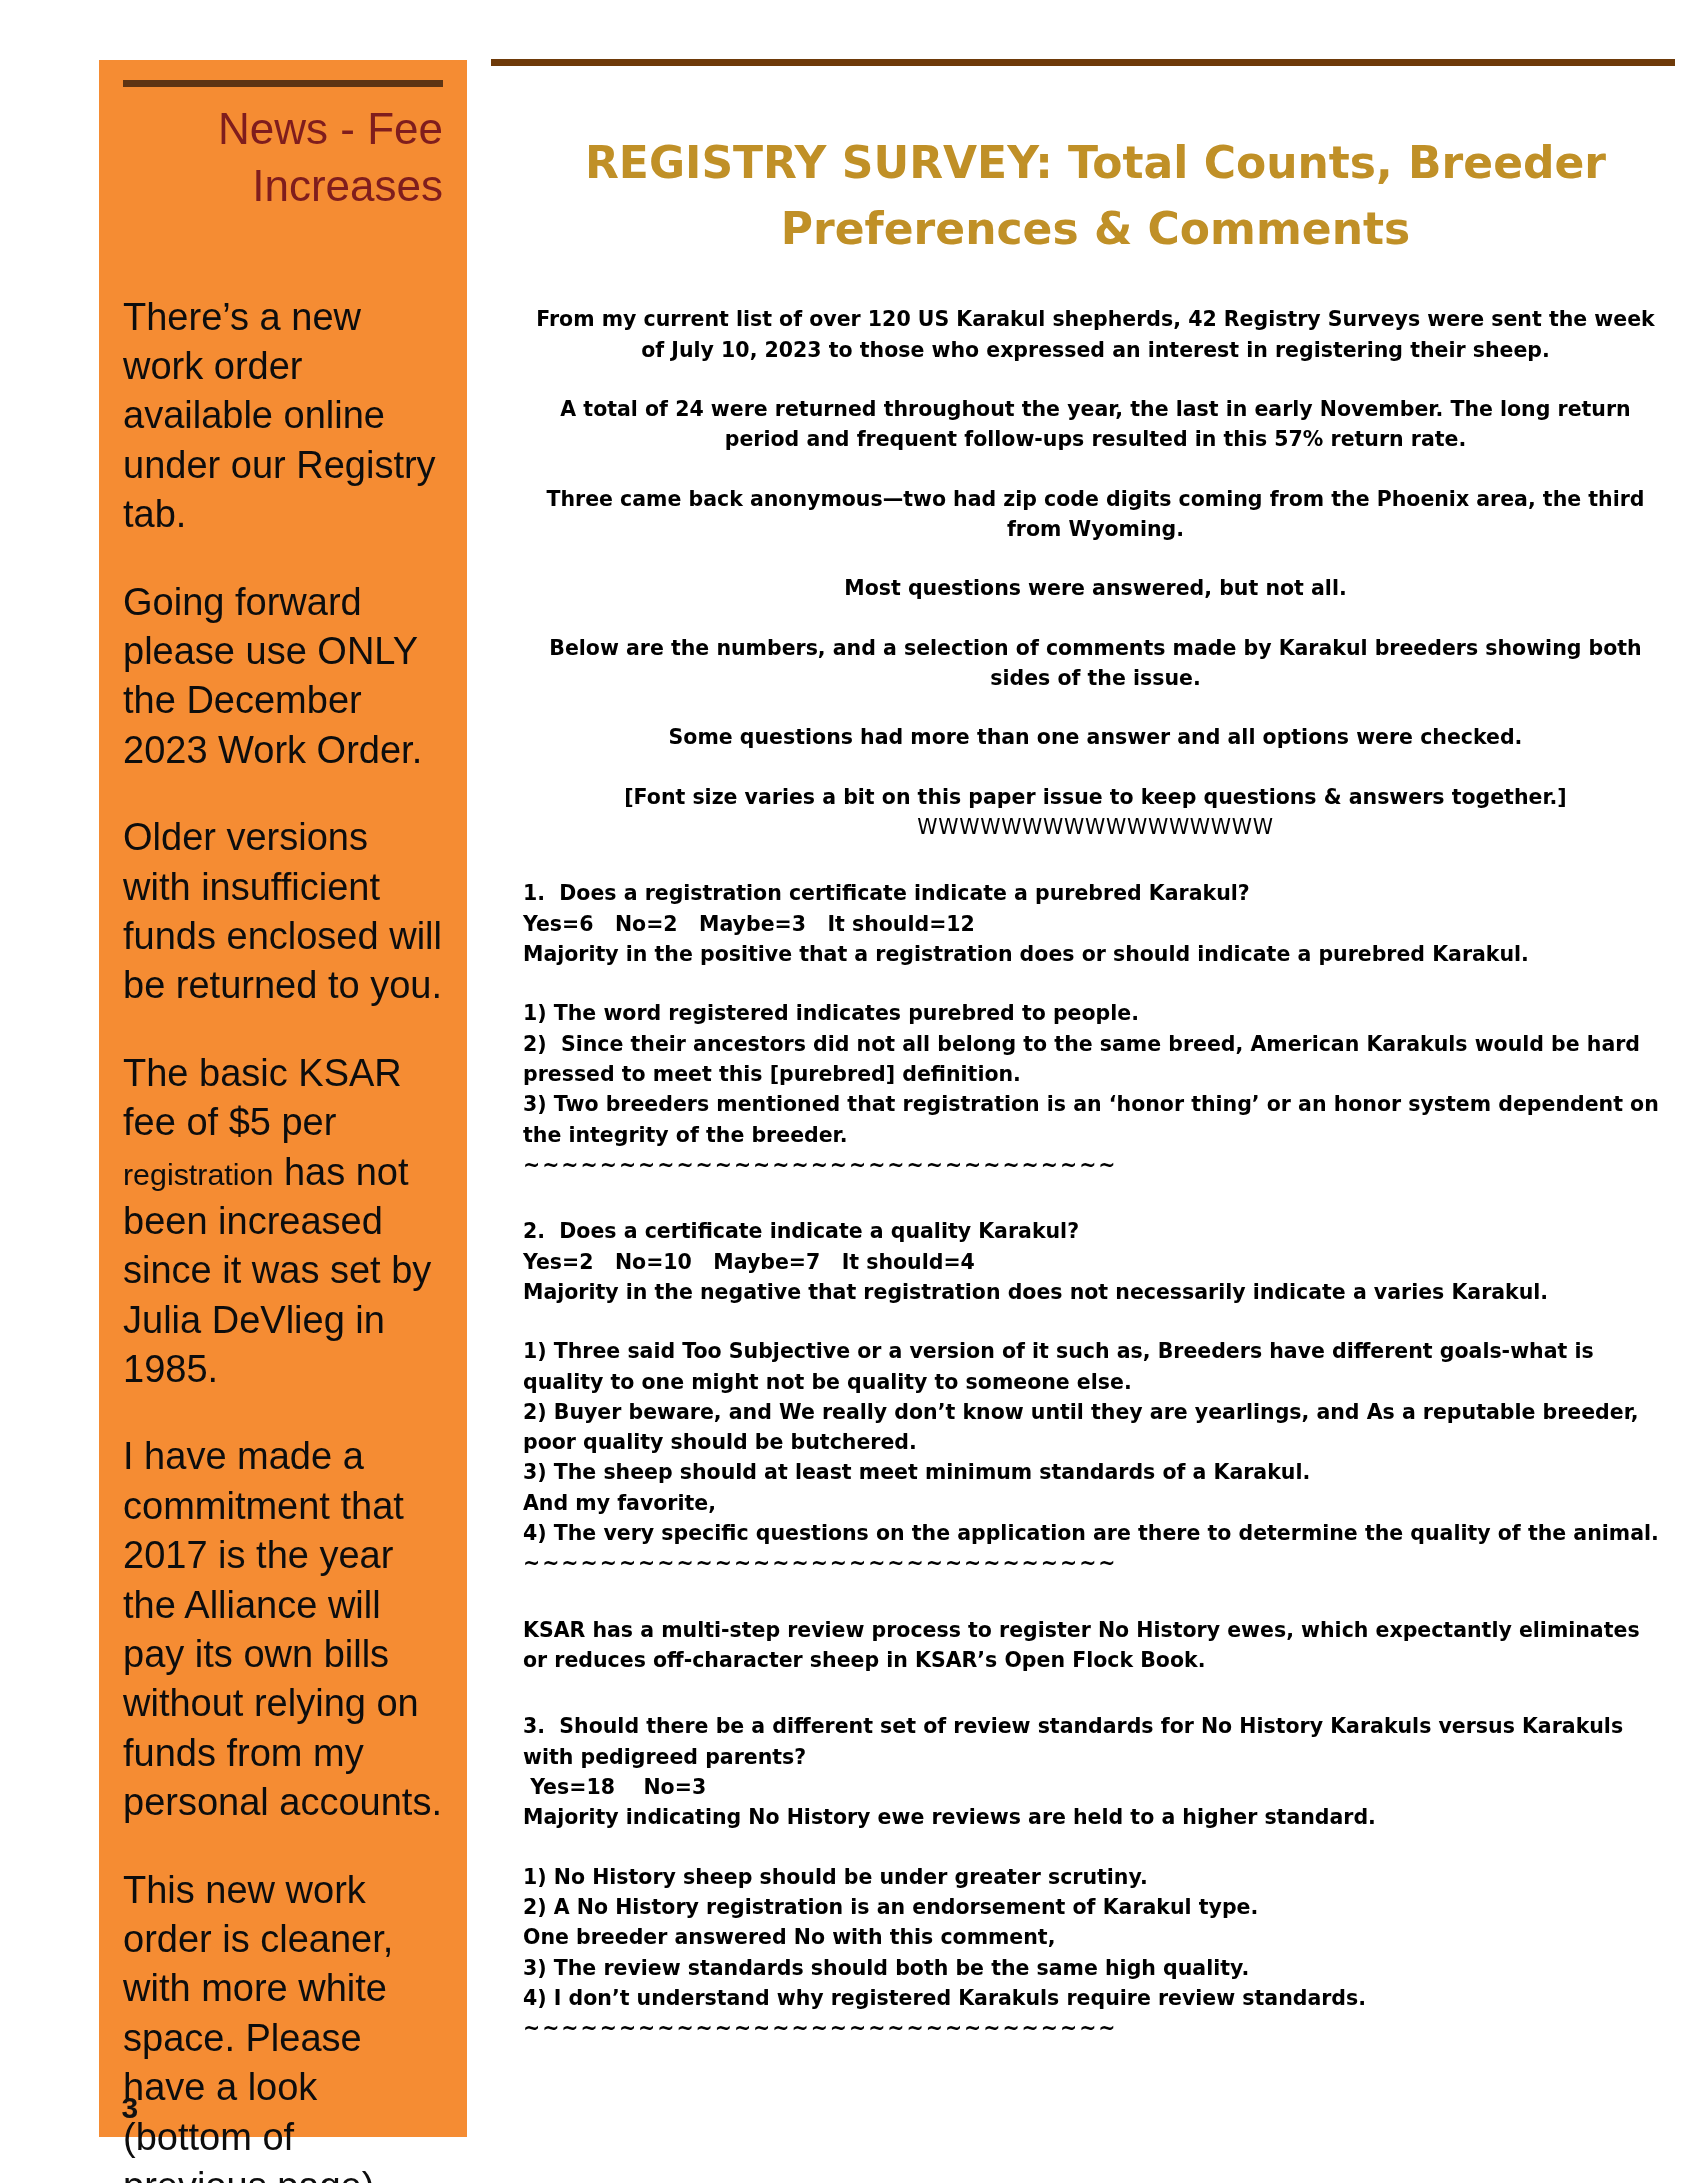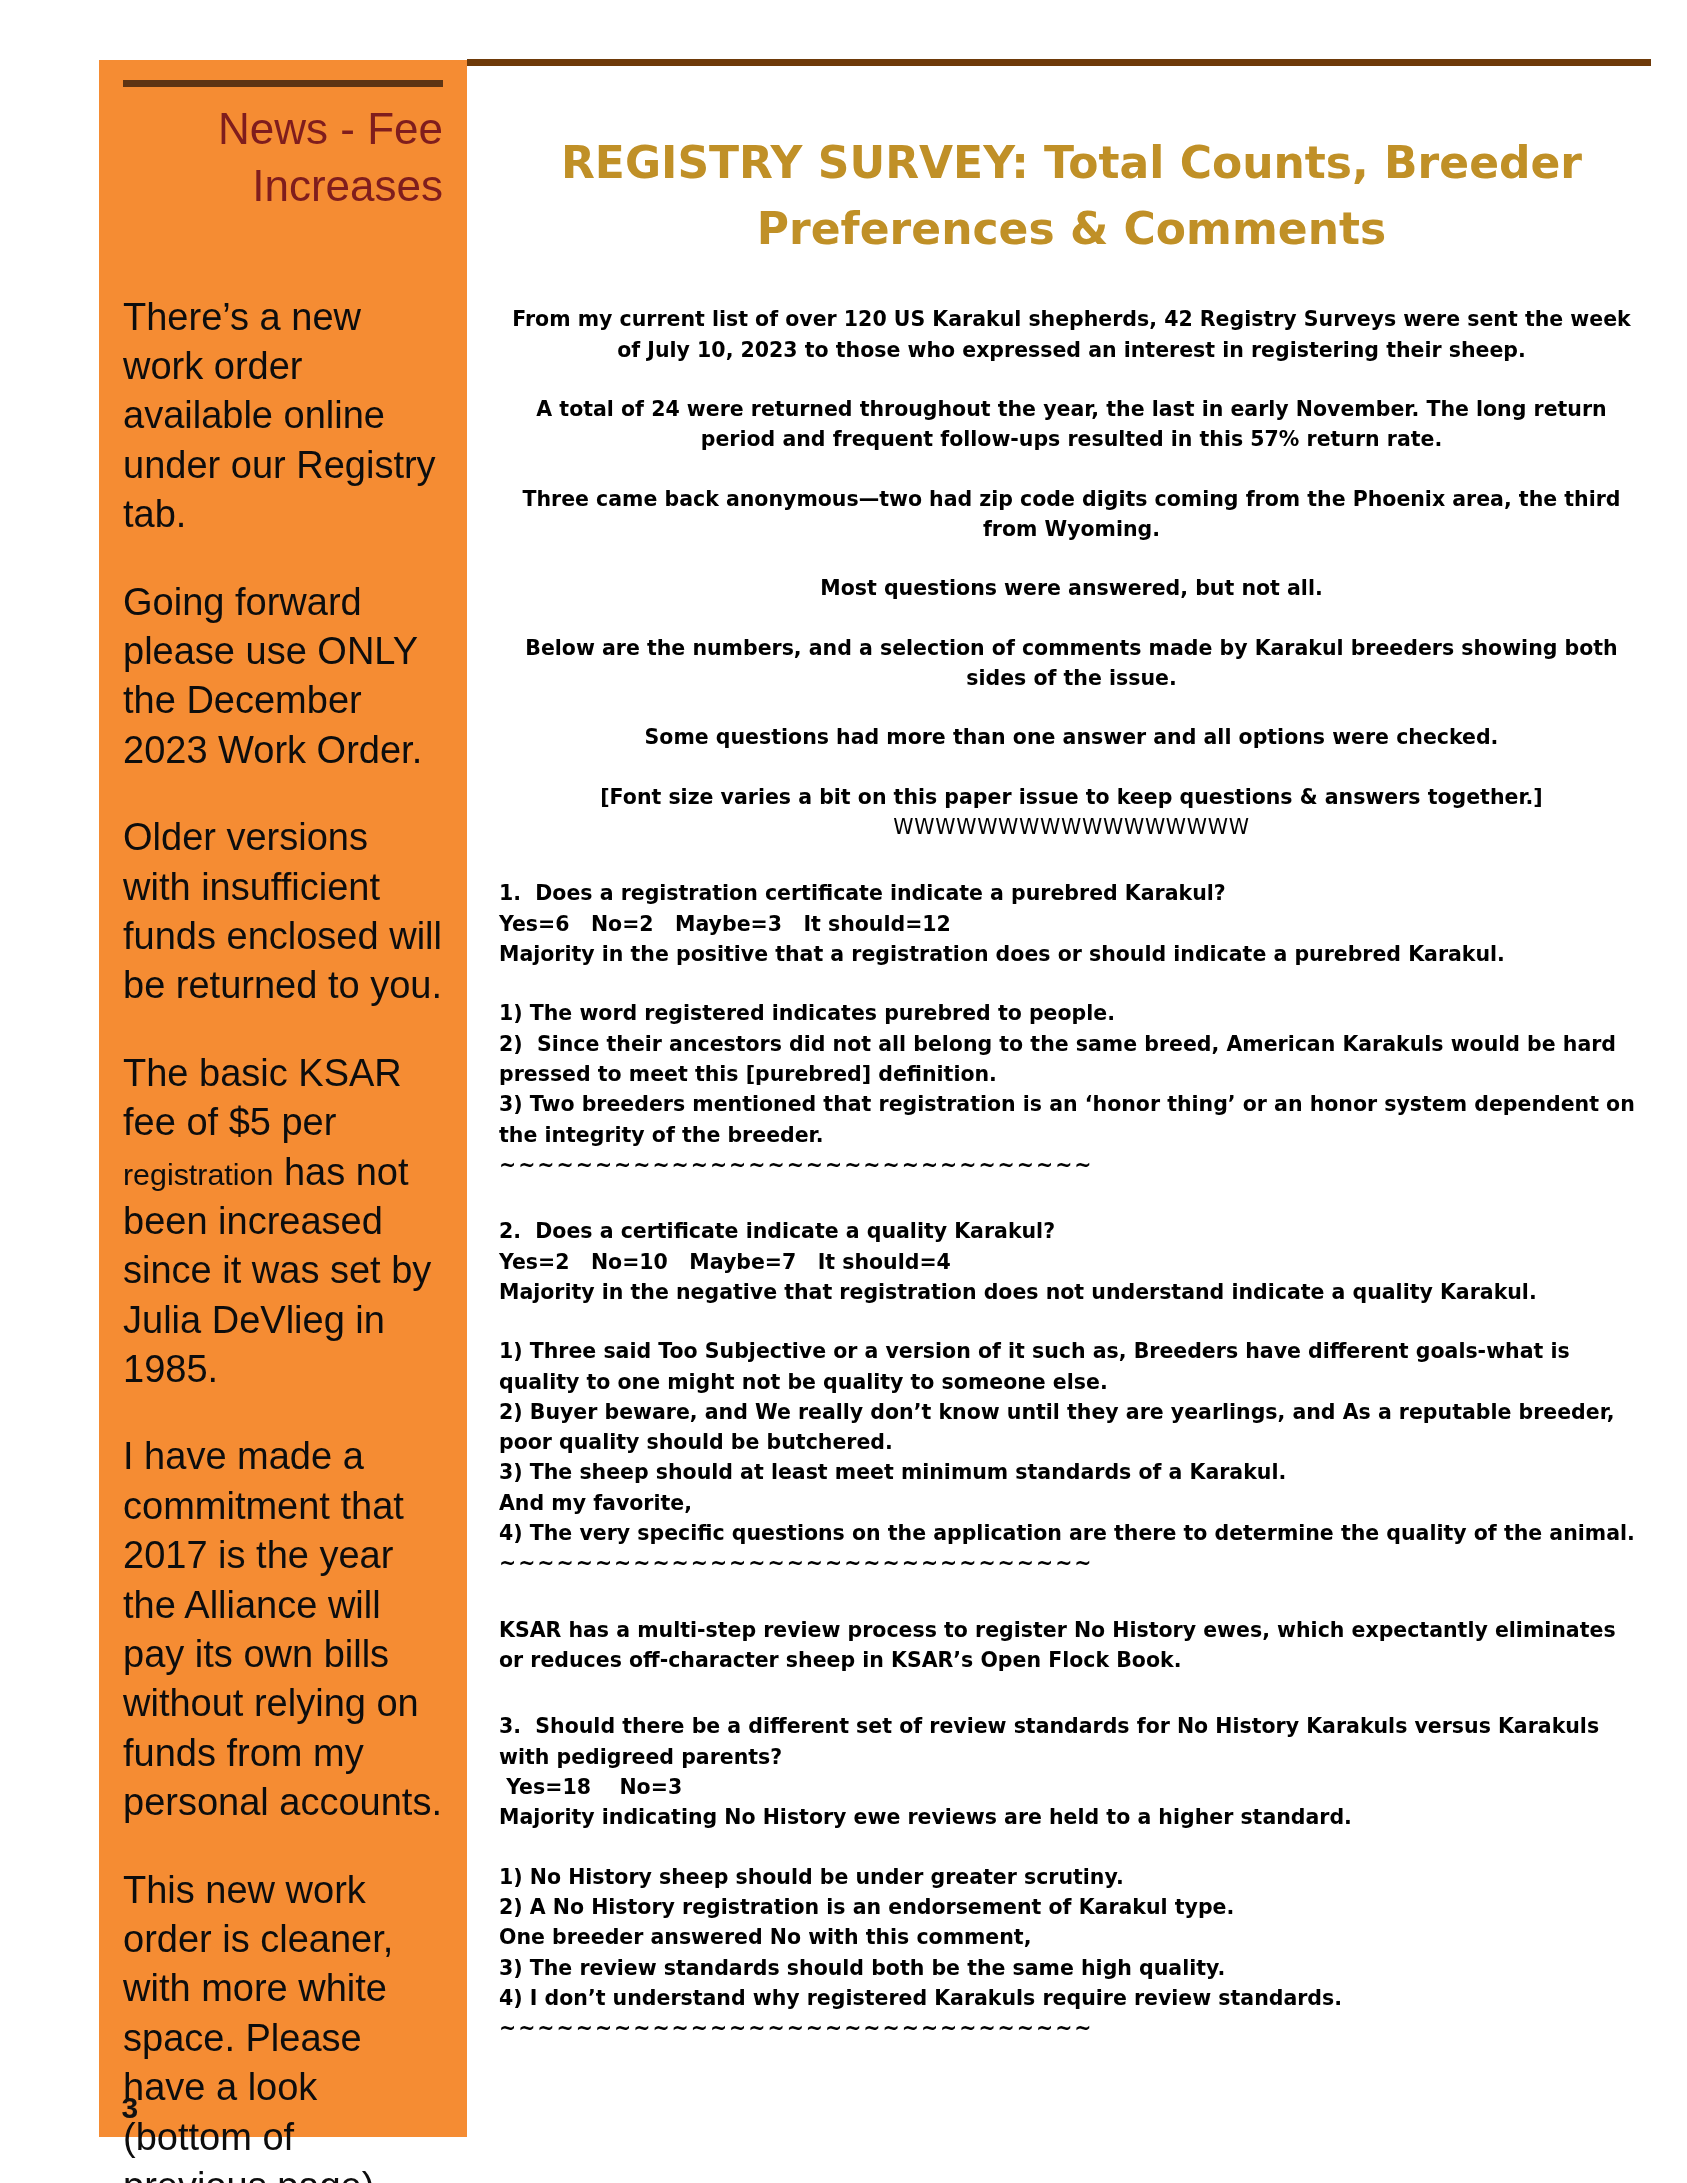--- a/index.html
+++ b/index.html
@@ -49,21 +49,21 @@
     letter-spacing:4px;
     white-space:nowrap;
     overflow:hidden;
   }
   .page-num{
     position:absolute;left:22.5px;bottom:12px;
     font-size:30px;font-weight:700;color:#111;
   }
   
   .main{
-    position:absolute;left:467px;top:59px;
+    position:absolute;left:491px;top:59px;
     width:1184px;
   }
   .top-bar{height:7.3px;background:#6e3a09;}
   .title{
     margin:64px 0 0 32px;
     width:1145px;
     text-align:center;
     color:#c09027;
     font-family:"DejaVu Sans", sans-serif;
     font-weight:700;
@@ -128,21 +128,21 @@
       <p class="c wrow">WWWWWWWWWWWWWWWWW</p>
       <p class="gap-lg">1.  Does a registration certificate indicate a purebred Karakul?</p>
       <p>Yes=6   No=2   Maybe=3   It should=12</p>
       <p>Majority in the positive that a registration does or should indicate a purebred Karakul.</p>
       <p class="gap">1) The word registered indicates purebred to people.</p>
       <p>2)  Since their ancestors did not all belong to the same breed, American Karakuls would be hard pressed to meet this [purebred] definition.</p>
       <p>3) Two breeders mentioned that registration is an ‘honor thing’ or an honor system dependent on the integrity of the breeder.</p>
       <p class="tilde">~~~~~~~~~~~~~~~~~~~~~~~~~~~~~~~</p>
       <p class="gap-lg">2.  Does a certificate indicate a quality Karakul?</p>
       <p>Yes=2   No=10   Maybe=7   It should=4</p>
-      <p>Majority in the negative that registration does not understand indicate a quality Karakul.</p>
+      <p>Majority in the negative that registration does not necessarily indicate a varies Karakul.</p>
       <p class="gap">1) Three said Too Subjective or a version of it such as, Breeders have different goals-what is quality to one might not be quality to someone else.</p>
       <p>2) Buyer beware, and We really don’t know until they are yearlings, and As a reputable breeder, poor quality should be butchered.</p>
       <p>3) The sheep should at least meet minimum standards of a Karakul.</p>
       <p>And my favorite,</p>
       <p>4) The very specific questions on the application are there to determine the quality of the animal.</p>
       <p class="tilde">~~~~~~~~~~~~~~~~~~~~~~~~~~~~~~~</p>
       <p class="gap-lg">KSAR has a multi-step review process to register No History ewes, which expectantly eliminates or reduces off-character sheep in KSAR’s Open Flock Book.</p>
       <p class="gap-lg">3.  Should there be a different set of review standards for No History Karakuls versus Karakuls with pedigreed parents?</p>
       <p> Yes=18    No=3</p>
       <p>Majority indicating No History ewe reviews are held to a higher standard.</p>

